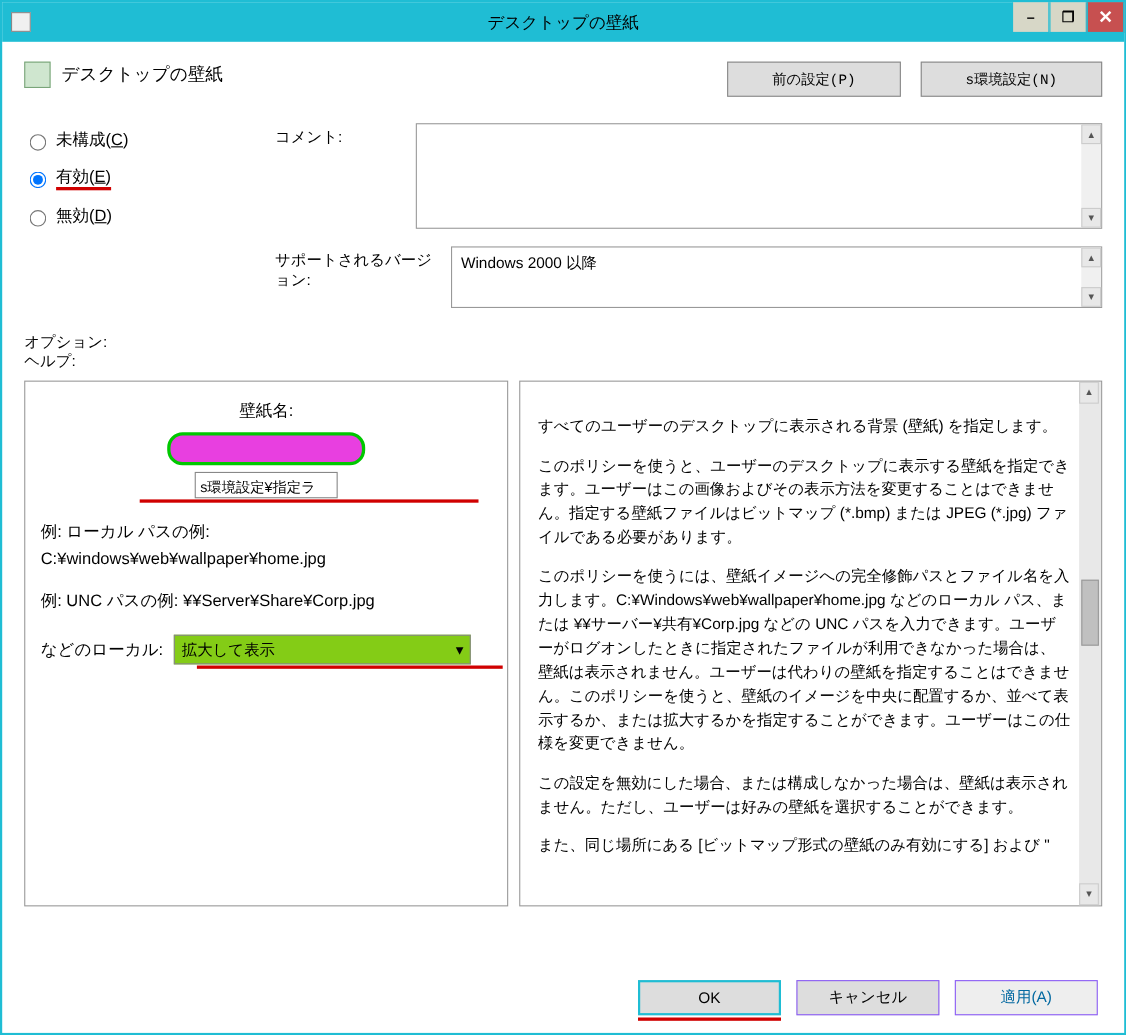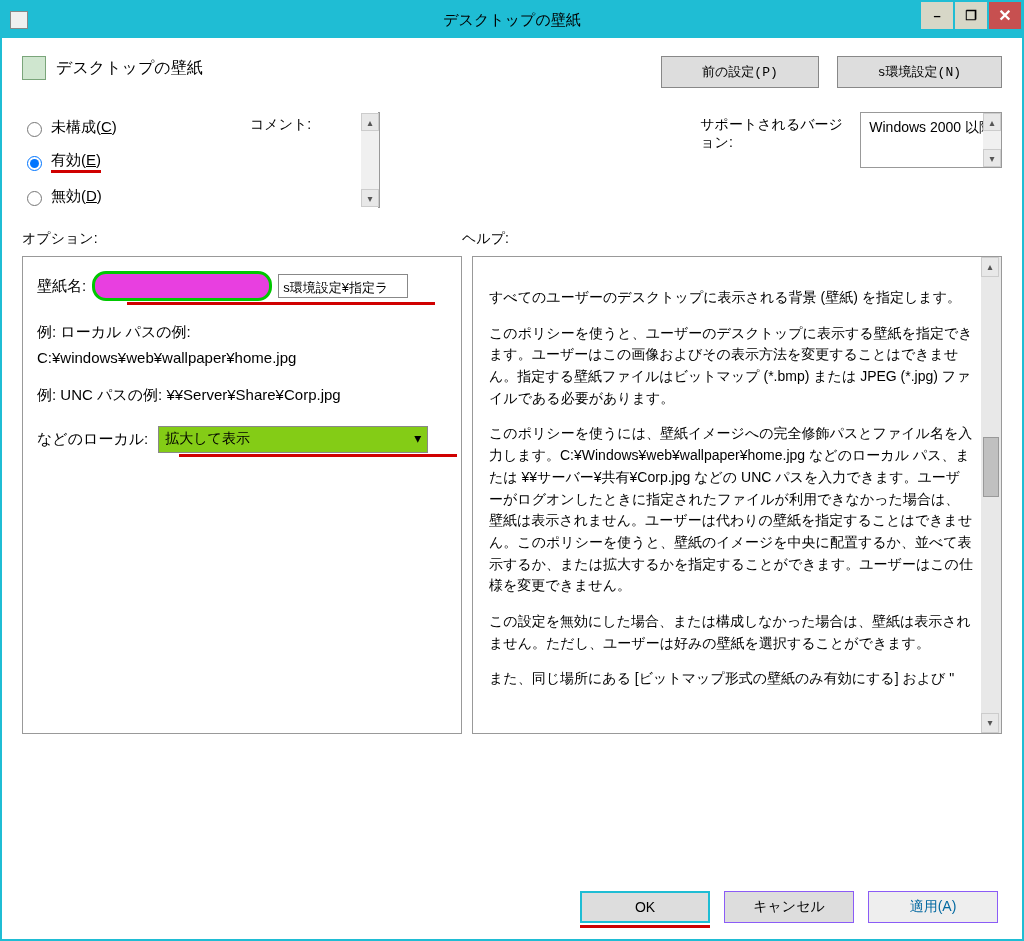--- a/index.html
+++ b/index.html
@@ -18,38 +18,38 @@
   .policy-icon { width:24px; height:24px; background:#cfe6cf; border:1px solid #7aa57a; margin-right:10px; flex-shrink:0; }
   .policy-title { font-size:16px; flex:1; padding-top:2px; }
   .nav-btns { display:flex; gap:18px; }
   .btn { background:#ddd; border:1px solid #888; padding:6px 40px; font-size:13px; cursor:pointer; font-family:Liberation Mono, monospace;}
   .state-block { display:flex; align-items:flex-start; gap:18px; margin-bottom:22px; }
   .radio-col { width:210px; display:flex; flex-direction:column; gap:14px; padding-top:6px;}
   .radio-row { display:flex; align-items:center; gap:6px; font-size:15px; position:relative;}
   .radio-row input { width:15px; height:15px; }
   .underline-accel { text-decoration: underline; }
   .red-underline { border-bottom: 3px solid #d00000; padding-bottom:0px;}
-  .form-col { flex:1; display:flex; flex-direction:row; gap:32px;justify-content:space-between; }
+  .form-col { flex:1; display:flex; flex-direction:column; gap:16px;justify-content:space-between; }
   .form-row { display:flex; align-items:flex-start; gap:10px; }
   .form-label { width:118px; text-align:left; font-size:14px; padding-top:4px;}
   .comment-box { flex:1; height:96px; border:1px solid #999; position:relative; background:#fff; }
   .scroll-v { position:absolute; right:0; top:0; bottom:0; width:18px; background:#f0f0f0; display:flex; flex-direction:column; justify-content:space-between; align-items:center; }
   .scroll-arrow { width:18px; height:18px; display:flex; align-items:center; justify-content:center; color:#555; font-size:10px; border:1px solid #ccc; background:#e8e8e8; }
   .supported-box { flex:1; height:56px; border:1px solid #999; position:relative; padding:6px 8px; font-size:14px; }
-  .section-labels { display:flex; margin-bottom:8px; margin-top:4px; }
+  .section-labels { display:flex; margin-bottom:8px; margin-top:4px;flex-direction:column; }
   .section-labels .opt-label { width:440px; font-size:14px; }
   .section-labels .help-label { font-size:14px; }
   .panels { display:flex; gap:10px; height:478px;}
   .panel { border:1px solid #999; padding:14px 14px; overflow:hidden; }
   .options-panel { width:440px; font-size:15px; line-height:1.7; }
   .help-panel { flex:1; position:relative; font-size:14px; line-height:1.55; padding-right:24px; }
   .help-text { padding: 2px 4px 2px 2px; }
   .help-scroll { position:absolute; right:0; top:0; bottom:0; width:20px; background:#e8e8e8; display:flex; flex-direction:column; }
   .help-scroll .thumb { position:absolute; left:2px; right:2px; top:160px; height:60px; background:#c0c0c0; border:1px solid #999; }
-  .wallpaper-row { display:flex; align-items:center; gap:6px; margin-bottom:18px; position:relative; }
+  .wallpaper-row { display:flex; align-items:center; gap:6px; margin-bottom:18px; position:relative;flex-direction:column; }
   .wallpaper-label { font-size:15px; }
   .redacted { width:180px; height:30px; background:#e83fe0; border:3px solid #00c800; border-radius:14px; }
   .wallpaper-input { border:1px solid #888; height:24px; padding:2px 4px; font-size:13px; width:130px; overflow:hidden; white-space:nowrap; }
   .wp-row-redline { position:absolute; left:90px; right:12px; bottom:-4px; height:3px; background:#d00000; }
   .example { margin-bottom:12px; }
   .style-row { display:flex; align-items:center; gap:10px; margin-top:18px; position:relative;}
   .style-select { border:1px solid #888; height:27px; width:270px; padding:2px 6px; font-size:14px; display:flex; align-items:center; justify-content:space-between; background:#84cc16;}
   .style-redline { position:absolute; left:142px; width:278px; bottom:-4px; height:3px; background:#d00000; }
   .bottom-actions { position:absolute; right:24px; bottom:18px; display:flex; gap:14px;justify-content:center; }
   .action-btn { width:130px; height:32px; border:1px solid #8b5cf6; background:#ddd; font-size:14px; font-family:inherit;}

